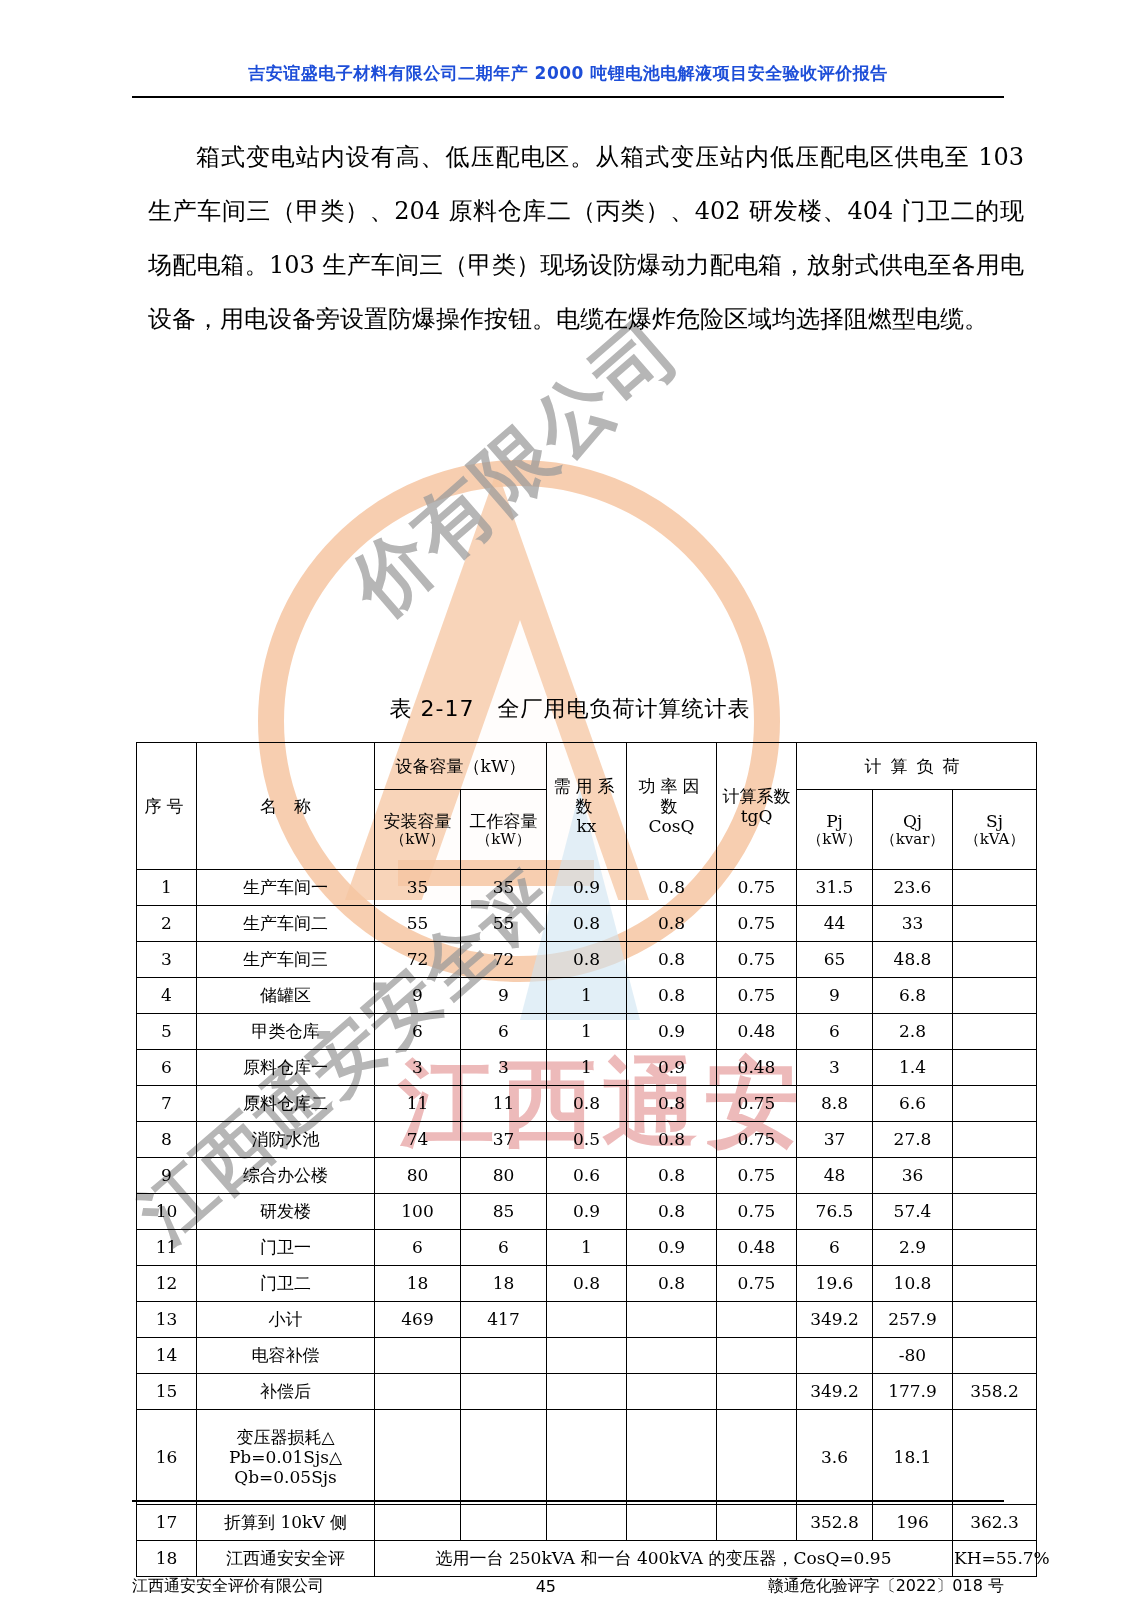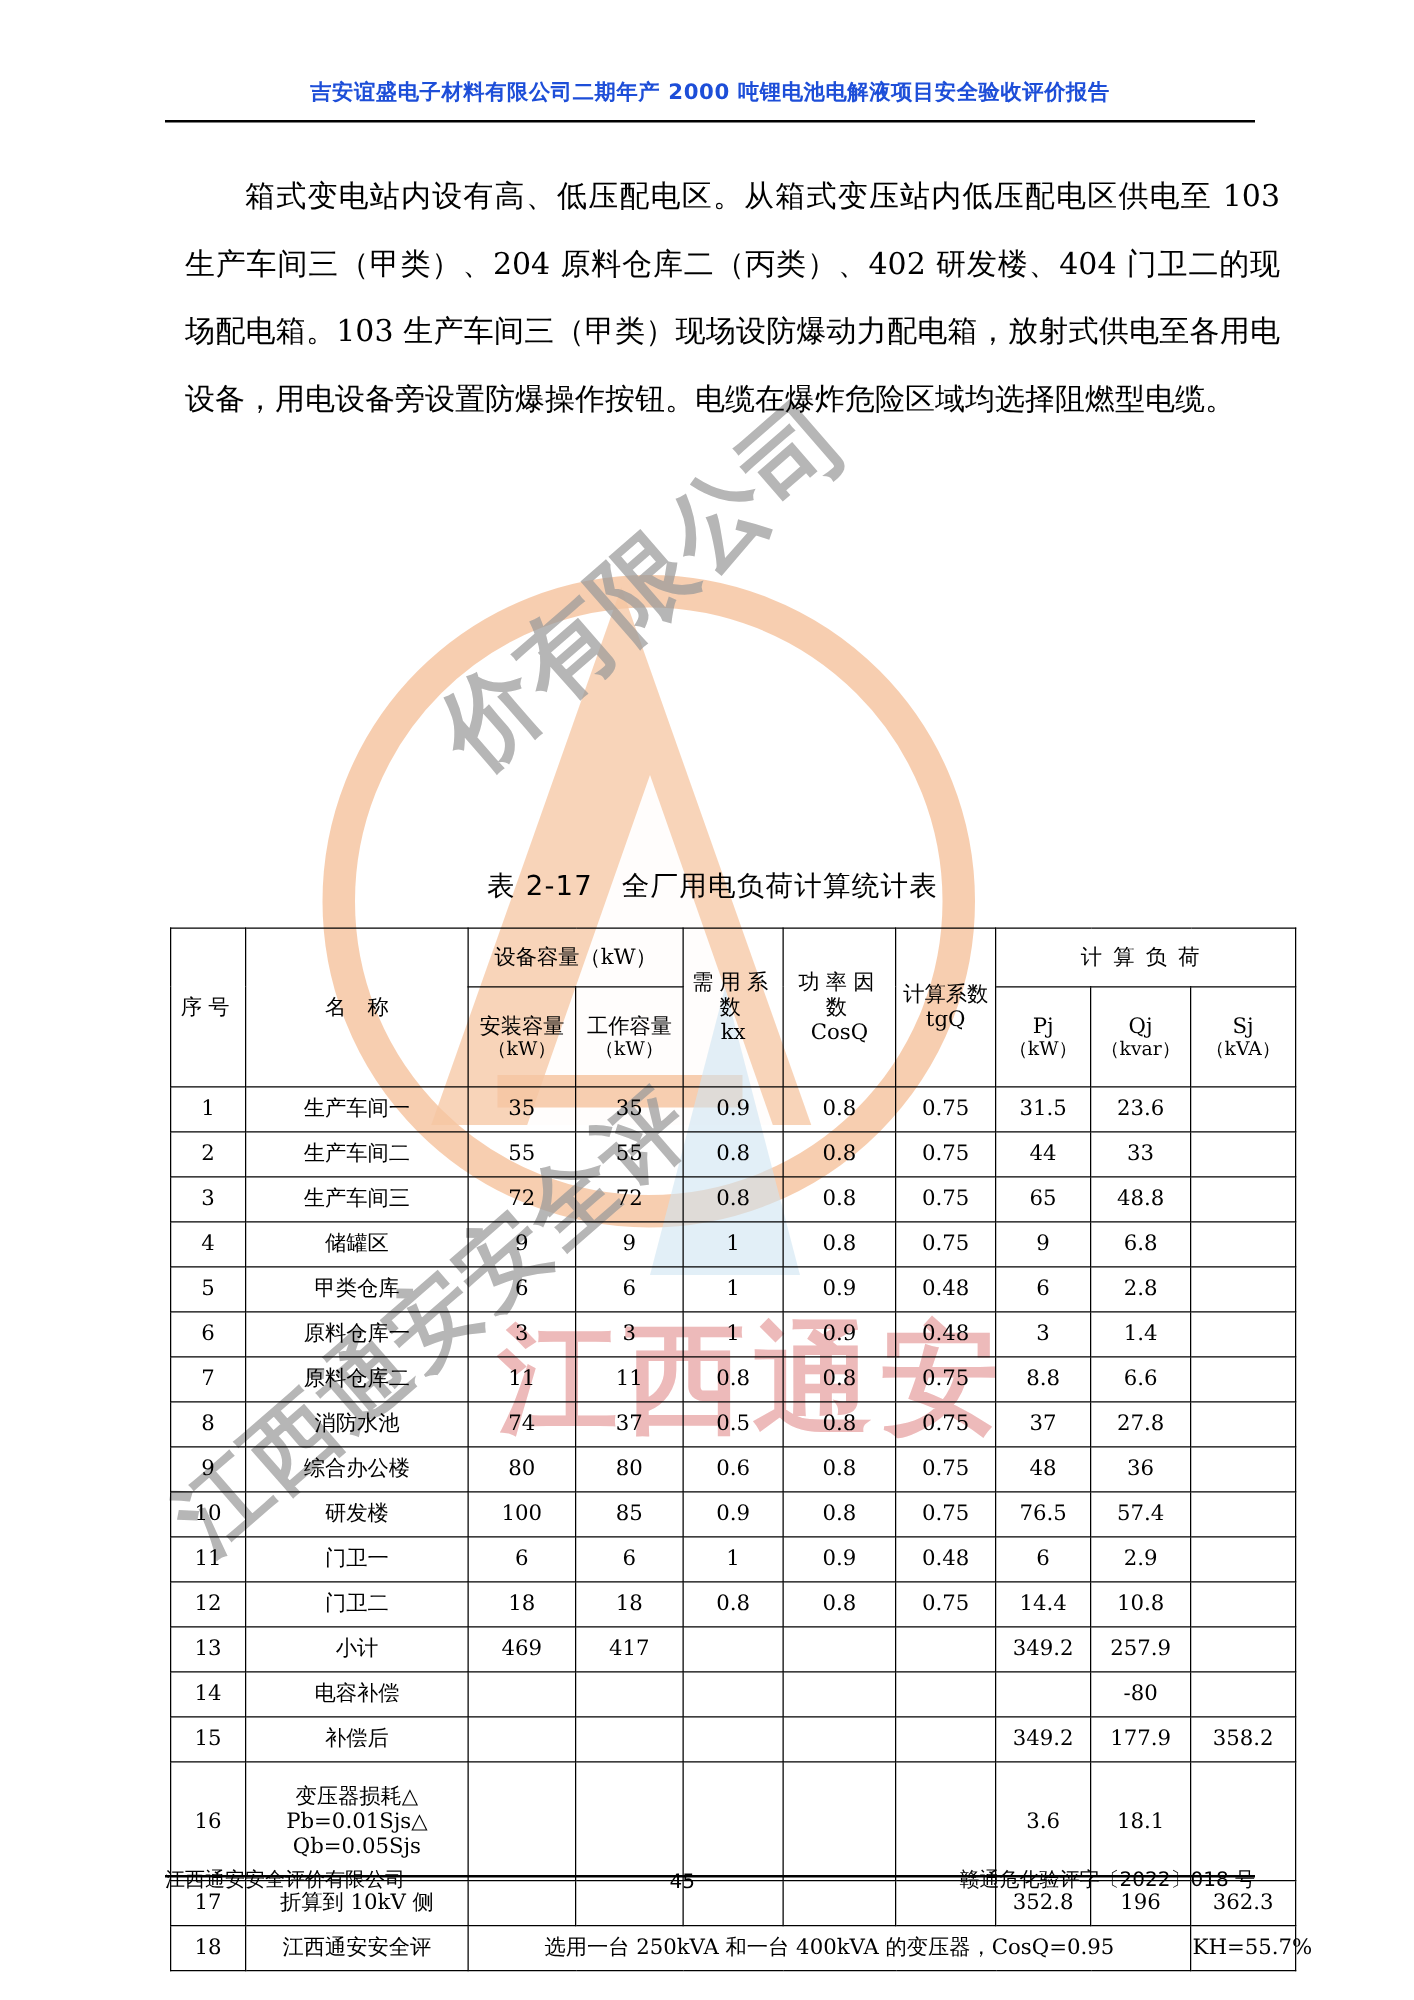--- a/index.html
+++ b/index.html
@@ -240,21 +240,21 @@
   .footer-rule {
     position: absolute;
     left: 132px;
     top: 1500px;
     width: 872px;
     border-top: 2px solid #000;
   }
   .doc-footer {
     position: absolute;
     left: 132px;
-    top: 1494px;
+    top: 1576px;
     width: 872px;
     display: flex;
     justify-content: space-between;
     align-items: center;
     font-family: "DejaVu Sans", "Liberation Sans", sans-serif;
     font-size: 16px;
   }
   .footer-left, .footer-right { white-space: nowrap; }
   .footer-center { white-space: nowrap; }
 </style>
@@ -477,21 +477,21 @@
               <td></td>
             </tr>
             <tr class="row-std">
               <td>12</td>
               <td class="cell-name">门卫二</td>
               <td>18</td>
               <td>18</td>
               <td>0.8</td>
               <td>0.8</td>
               <td>0.75</td>
-              <td>14.4</td>
+              <td>19.6</td>
               <td>10.8</td>
               <td></td>
             </tr>
             <tr class="row-std">
               <td>13</td>
               <td class="cell-name">小计</td>
               <td>469</td>
               <td>417</td>
               <td></td>
               <td></td>

